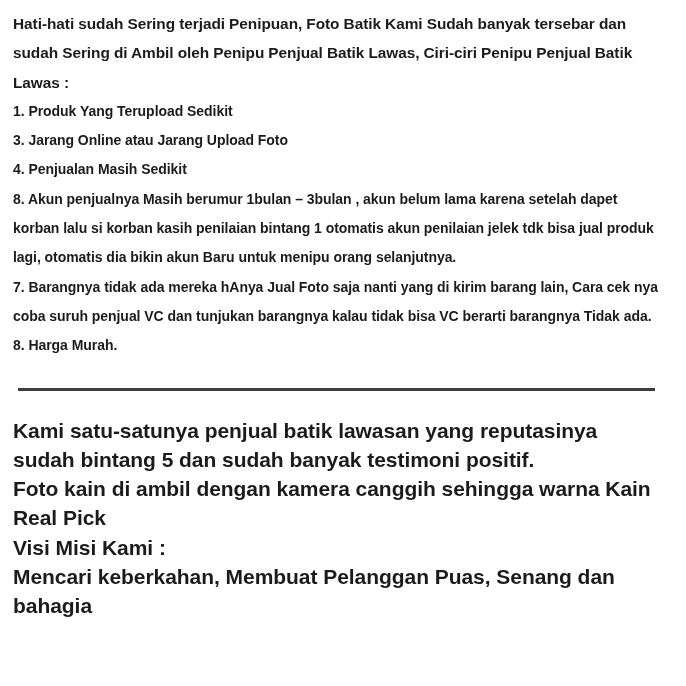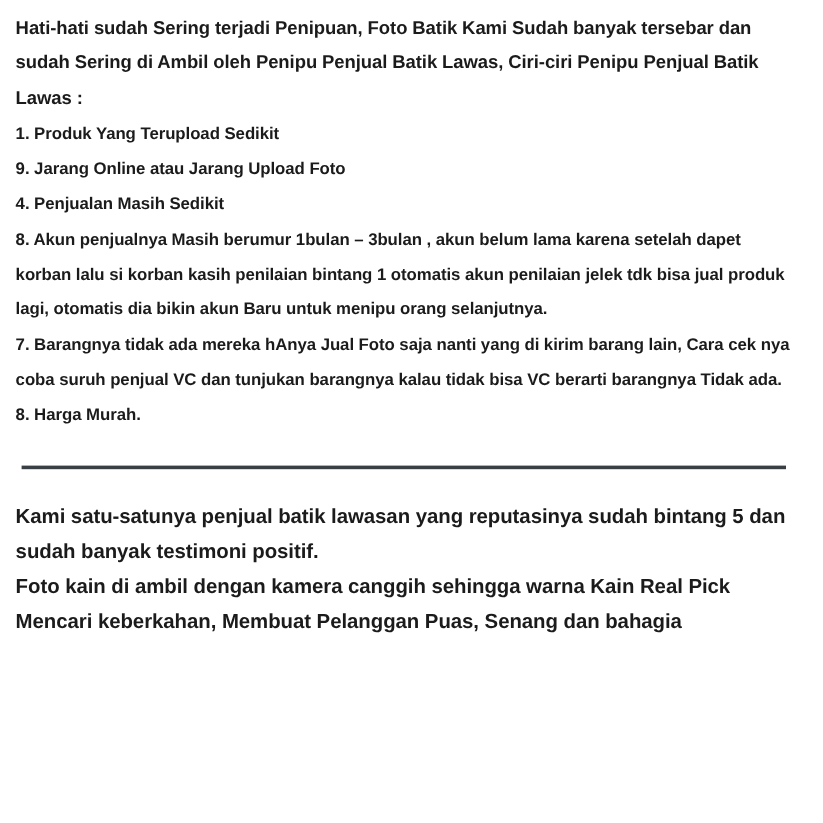--- a/index.html
+++ b/index.html
@@ -46,45 +46,46 @@
     border: none;
     border-top: 3px solid #3a3f45;
     margin: 27px 6px 0 5px;
     height: 0;
     padding: 0;
   }
   .footer-block {
     margin-top: 25px;
   }
   .footer-line {
-    font-size: 17px;
+    font-size: 21px;
     font-weight: 700;
     line-height: 29.3px;
     color: #1b1b1b;
     letter-spacing: -0.05px;
     margin: 0;
   }
 </style>
 </head>
 <body>
 
 <div id="doc">
 
   <p class="para block-intro">Hati-hati sudah Sering terjadi Penipuan, Foto Batik Kami Sudah banyak tersebar dan sudah Sering di Ambil oleh Penipu Penjual Batik Lawas, Ciri-ciri Penipu Penjual Batik Lawas :</p>
 
   <div>
     <p class="list-line">1. Produk Yang Terupload Sedikit</p>
-    <p class="list-line">9. Jarang Online atau Jarang Upload Foto</p>
+    <p class="list-line">3. Jarang Online atau Jarang Upload Foto</p>
     <p class="list-line">4. Penjualan Masih Sedikit</p>
     <p class="list-line">8. Akun penjualnya Masih berumur 1bulan – 3bulan , akun belum lama karena setelah dapet korban lalu si korban kasih penilaian bintang 1 otomatis akun penilaian jelek tdk bisa jual produk lagi, otomatis dia bikin akun Baru untuk menipu orang selanjutnya.</p>
     <p class="list-line">7. Barangnya tidak ada mereka hAnya Jual Foto saja nanti yang di kirim barang lain, Cara cek nya coba suruh penjual VC dan tunjukan barangnya kalau tidak bisa VC berarti barangnya Tidak ada.</p>
     <p class="list-line">8. Harga Murah.</p>
   </div>
 
   <hr class="divider">
 
   <div class="footer-block">
     <p class="footer-line">Kami satu-satunya penjual batik lawasan yang reputasinya sudah bintang 5 dan sudah banyak testimoni positif.</p>
     <p class="footer-line">Foto kain di ambil dengan kamera canggih sehingga warna Kain Real Pick</p>
+    <p class="footer-line">Visi Misi Kami :</p>
     <p class="footer-line">Mencari keberkahan, Membuat Pelanggan Puas, Senang dan bahagia</p>
   </div>
 
 </div>
 
 </body></html>

